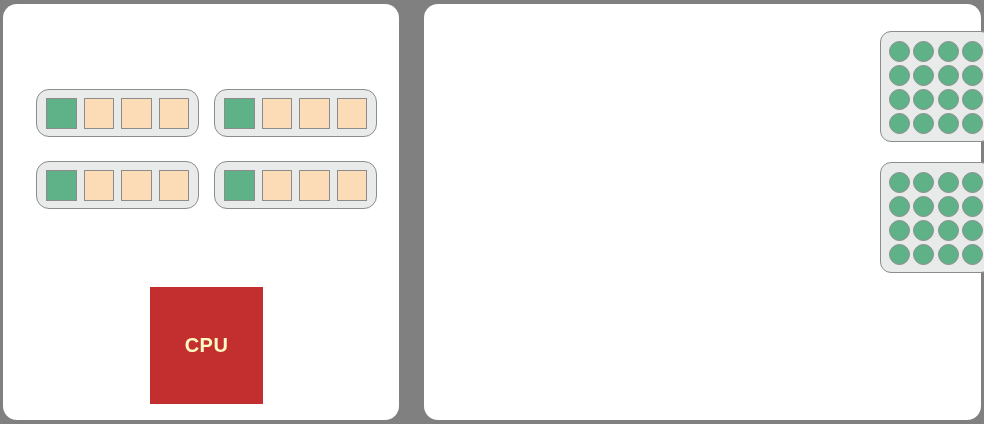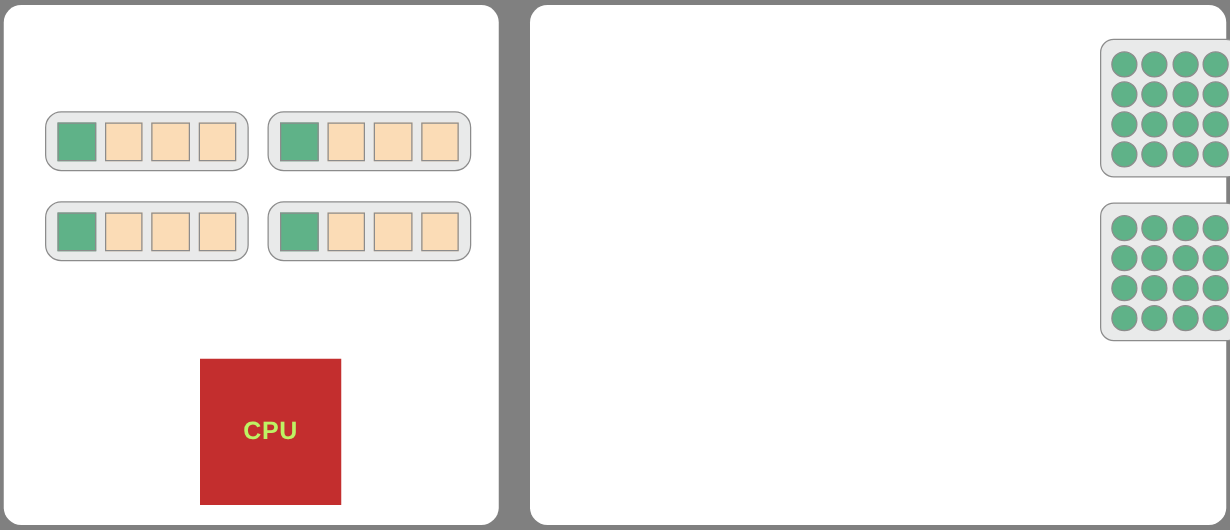--- a/index.html
+++ b/index.html
@@ -98,26 +98,25 @@
     border: 1.5px solid #8c8c8c;
     box-sizing: border-box;
   }
 
   
   .label-block {
     position: absolute;
     display: flex;
     align-items: center;
     justify-content: center;
-    color: #bef264;
+    color: #fef9c3;
     font-weight: bold;
     font-size: 20px;
     letter-spacing: 0.5px;
     font-family: "Liberation Sans", sans-serif;
-    margin-left: 10px;
   }
   #cpu-label-block {
     left: 147px;
     top: 283px;
     width: 113px;
     height: 117px;
     background: #c32e2e;
   }
 </style>
 </head>

